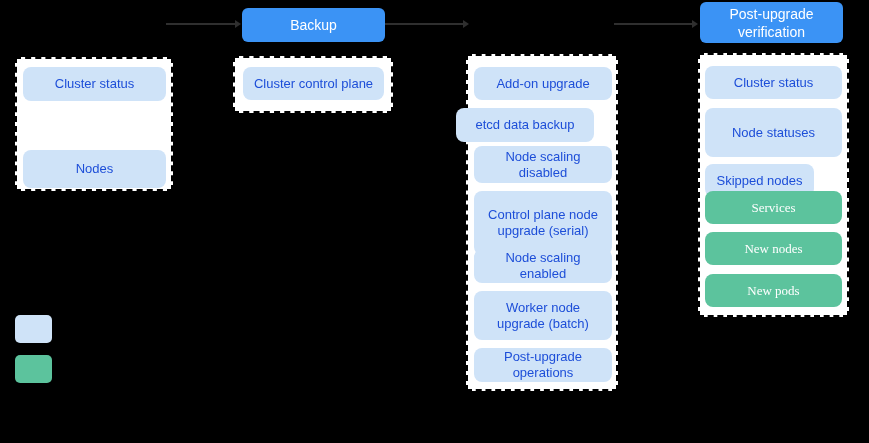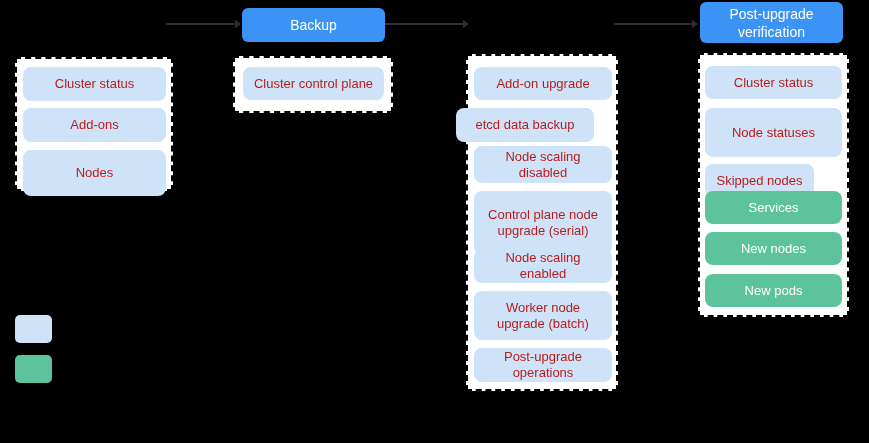--- a/index.html
+++ b/index.html
@@ -31,34 +31,35 @@
   .container {
     position: absolute;
     background: #FFFFFF;
     border: 2px dashed #000000;
     box-sizing: border-box;
   }
   .step {
     position: absolute;
     background: #CFE3F8;
     border-radius: 8px;
-    color: #b91c1c;
+    color: #1d4ed8;
     font-size: 13px;
     line-height: 16px;
     display: flex;
     align-items: center;
     justify-content: center;
     text-align: center;
     white-space: pre-line;
     box-sizing: border-box;
     padding: 1px 4px;
   }
   .step.green {
     background: #5CC39D;
     color: #FFFFFF;
+    font-family: Liberation Serif, serif;
   }
   .arrow {
     position: absolute;
     height: 2px;
     top: 23px;
     background: #2F2F2F;
   }
   .arrow::after {
     content: "";
     position: absolute;
@@ -87,22 +88,21 @@
   <div class="stage-header" style="left:242px;top:8px;width:143px;height:34px">Backup</div>
   <div class="stage-header" style="left:700px;top:2px;width:143px;height:41px">Post-upgrade
 verification</div>
 
   <div class="arrow" style="left:166px;width:69px"></div>
   <div class="arrow" style="left:385px;width:78px"></div>
   <div class="arrow" style="left:614px;width:78px"></div>
 
   <div class="container" style="left:15px;top:57px;width:158px;height:134px"></div>
   <div class="step" style="left:23px;top:67px;width:143px;height:34px">Cluster status</div>
-  <div class="step" style="left:23px;top:108px;width:143px;height:34px">Add-ons</div>
-  <div class="step" style="left:23px;top:150px;width:143px;height:46px">Nodes</div>
+  <div class="step" style="left:23px;top:150px;width:143px;height:38px">Nodes</div>
 
   <div class="container" style="left:233px;top:56px;width:160px;height:57px"></div>
   <div class="step" style="left:243px;top:67px;width:141px;height:33px">Cluster control plane</div>
 
   <div class="container" style="left:466px;top:54px;width:152px;height:337px"></div>
   <div class="step" style="left:474px;top:67px;width:138px;height:33px">Add-on upgrade</div>
   <div class="step" style="left:456px;top:108px;width:138px;height:34px">etcd data backup</div>
   <div class="step" style="left:474px;top:146px;width:138px;height:37px">Node scaling
 disabled</div>
   <div class="step" style="left:474px;top:191px;width:138px;height:64px">Control plane node

